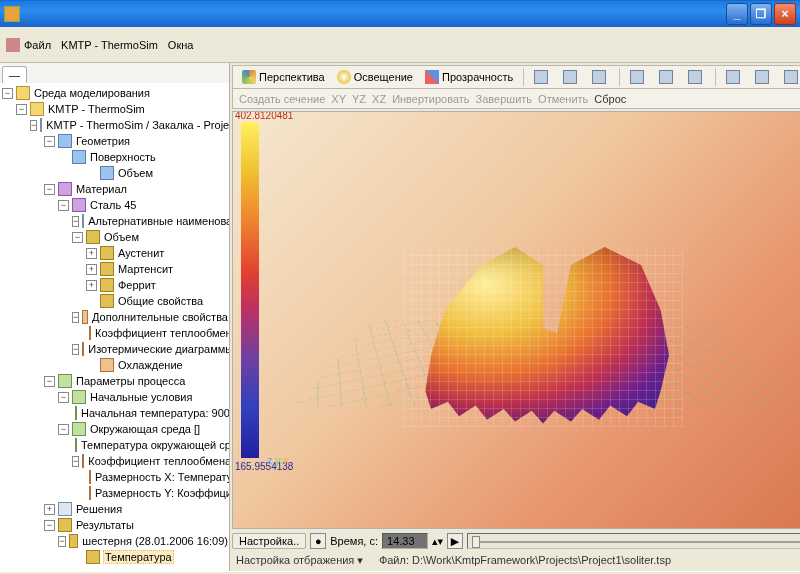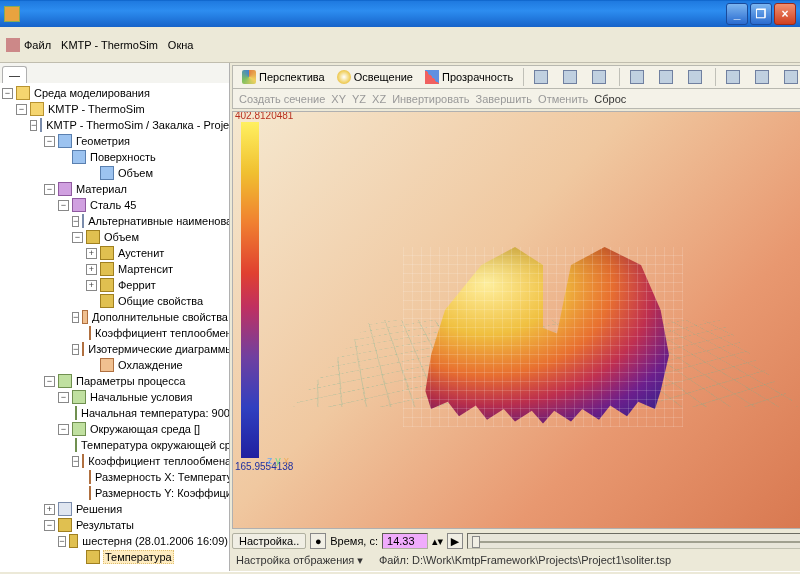--- a/index.html
+++ b/index.html
@@ -71,21 +71,21 @@
 .gear .body { position: absolute; left: 20px; top: 40px; width: 280px; height: 180px; background: radial-gradient(ellipse at 30% 20%,#fff0a0,#f0c040 25%,#e87030 45%,#c03050 60%,#702090 75%,#2030b0); border-radius: 20% 20% 30% 30%;
  clip-path: polygon(10% 60%,15% 35%,28% 10%,40% 0%,50% 10%,50% 45%,55% 48%,60% 10%,72% 0%,85% 10%,92% 35%,95% 60%,92% 80%,
   90% 90%, 84% 86%, 80% 94%, 74% 88%, 70% 96%, 64% 90%, 60% 97%, 54% 91%, 50% 98%, 46% 91%, 40% 97%, 36% 90%, 30% 96%, 26% 88%, 20% 94%, 16% 86%, 10% 90%, 8% 80%);
  box-shadow: inset 0 0 40px rgba(0,0,0,.3); }
 .gear .wire { position: absolute; left: 20px; top: 40px; width: 280px; height: 180px; background:
  repeating-linear-gradient(0deg,rgba(255,255,255,.15) 0 1px,transparent 1px 9px),
  repeating-linear-gradient(90deg,rgba(255,255,255,.15) 0 1px,transparent 1px 9px); clip-path: inherit; }
 
 .view-bot1 { height: 20px; margin: 0 2px; display: flex; align-items: center; gap: 4px; }
 .bbtn { background: #f0eee4; border: 1px solid #b0b0a0; padding: 1px 6px; border-radius: 2px; }
-.tinput { background: #f0abfc; border: 1px inset #b0b0a0; padding: 1px 4px; width: 46px; }
+.tinput { background: #737373; border: 1px inset #b0b0a0; padding: 1px 4px; width: 46px; }
 .slider { flex: 1; height: 16px; background: #e8e6da; border: 1px inset #c0c0b0; position: relative; margin-right: 6px; }
 .slider .track { position: absolute; left: 4px; right: 4px; top: 7px; height: 2px; background: #a0a090; }
 .slider .thumb { position: absolute; left: 4px; top: 2px; width: 8px; height: 12px; background: #f0eee4; border: 1px solid #888; }
 .play { width: 16px; height: 16px; border: 1px solid #888; background: #f0eee4; display: flex; align-items: center; justify-content: center; }
 
 .view-bot2 { height: 18px; margin: 0 2px 2px 2px; display: flex; align-items: center; padding: 0 4px; gap: 16px; color: #333; }
 
 
 .status { height: 33px; background: #ece9d8; border-top: 1px solid #fff; display: flex; align-items: center; padding: 0 6px; }
 .status .grip { margin-left: auto; width: 14px; height: 14px; background: repeating-linear-gradient(135deg,#999 0 1px,transparent 1px 3px); }

